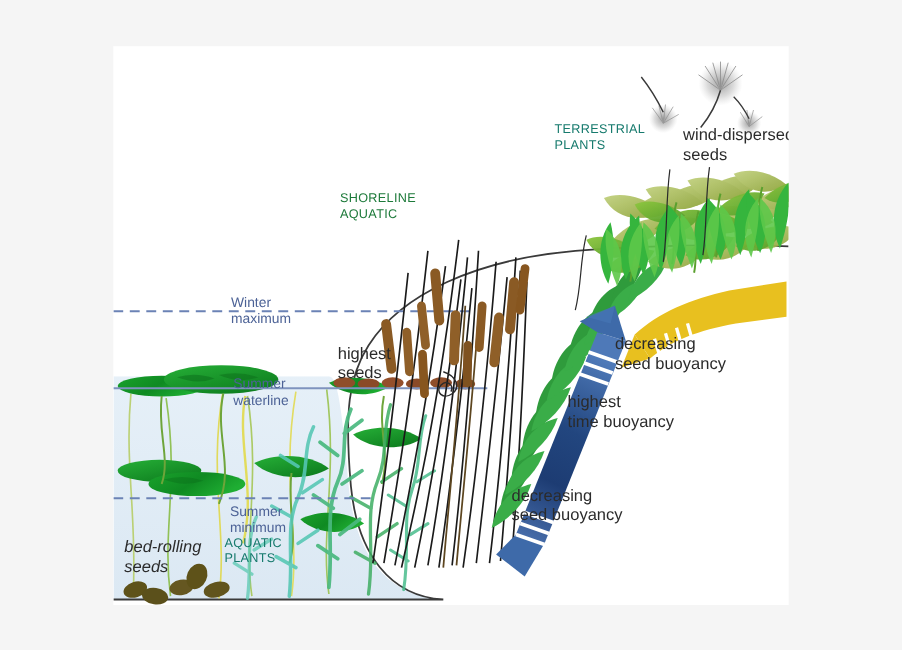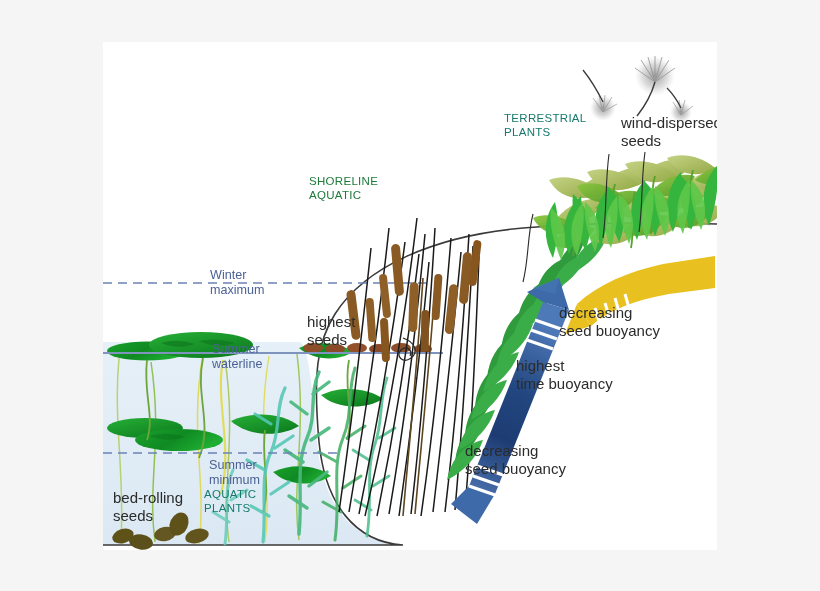--- a/index.html
+++ b/index.html
@@ -25,21 +25,21 @@
   }
   .lbl-plain{font-size:15px;color:#2b2b2b;}
   .lbl-water{font-size:12.6px;color:#4c6296;}
   #zone-shoreline{left:206px;top:133px;color:#1d7a3a;}
   #zone-terrestrial{left:401px;top:70px;color:#167a6d;}
   #zone-aquatic{left:101px;top:446px;color:#167a6d;}
   #label-winter-max{left:107px;top:226px;}
   #label-average-waterline{left:109px;top:300px;}
   #label-summer-min{left:106px;top:416px;}
   #label-floating-seeds{left:204px;top:271px;}
-  #label-bed-rolling-seeds{left:10px;top:447px;}
+  #label-bed-rolling-seeds{left:10px;top:447px;font-style:italic;}
   #label-wind-dispersed{left:518px;top:72px;}
   #label-increasing-fall{left:530px;top:216px;}
   #label-decreasing-top{left:456px;top:262px;}
   #label-highest{left:413px;top:315px;}
   #label-decreasing-bottom{left:362px;top:400px;}
 </style>
 </head>
 <body>
 
 <div id="figure-canvas">

